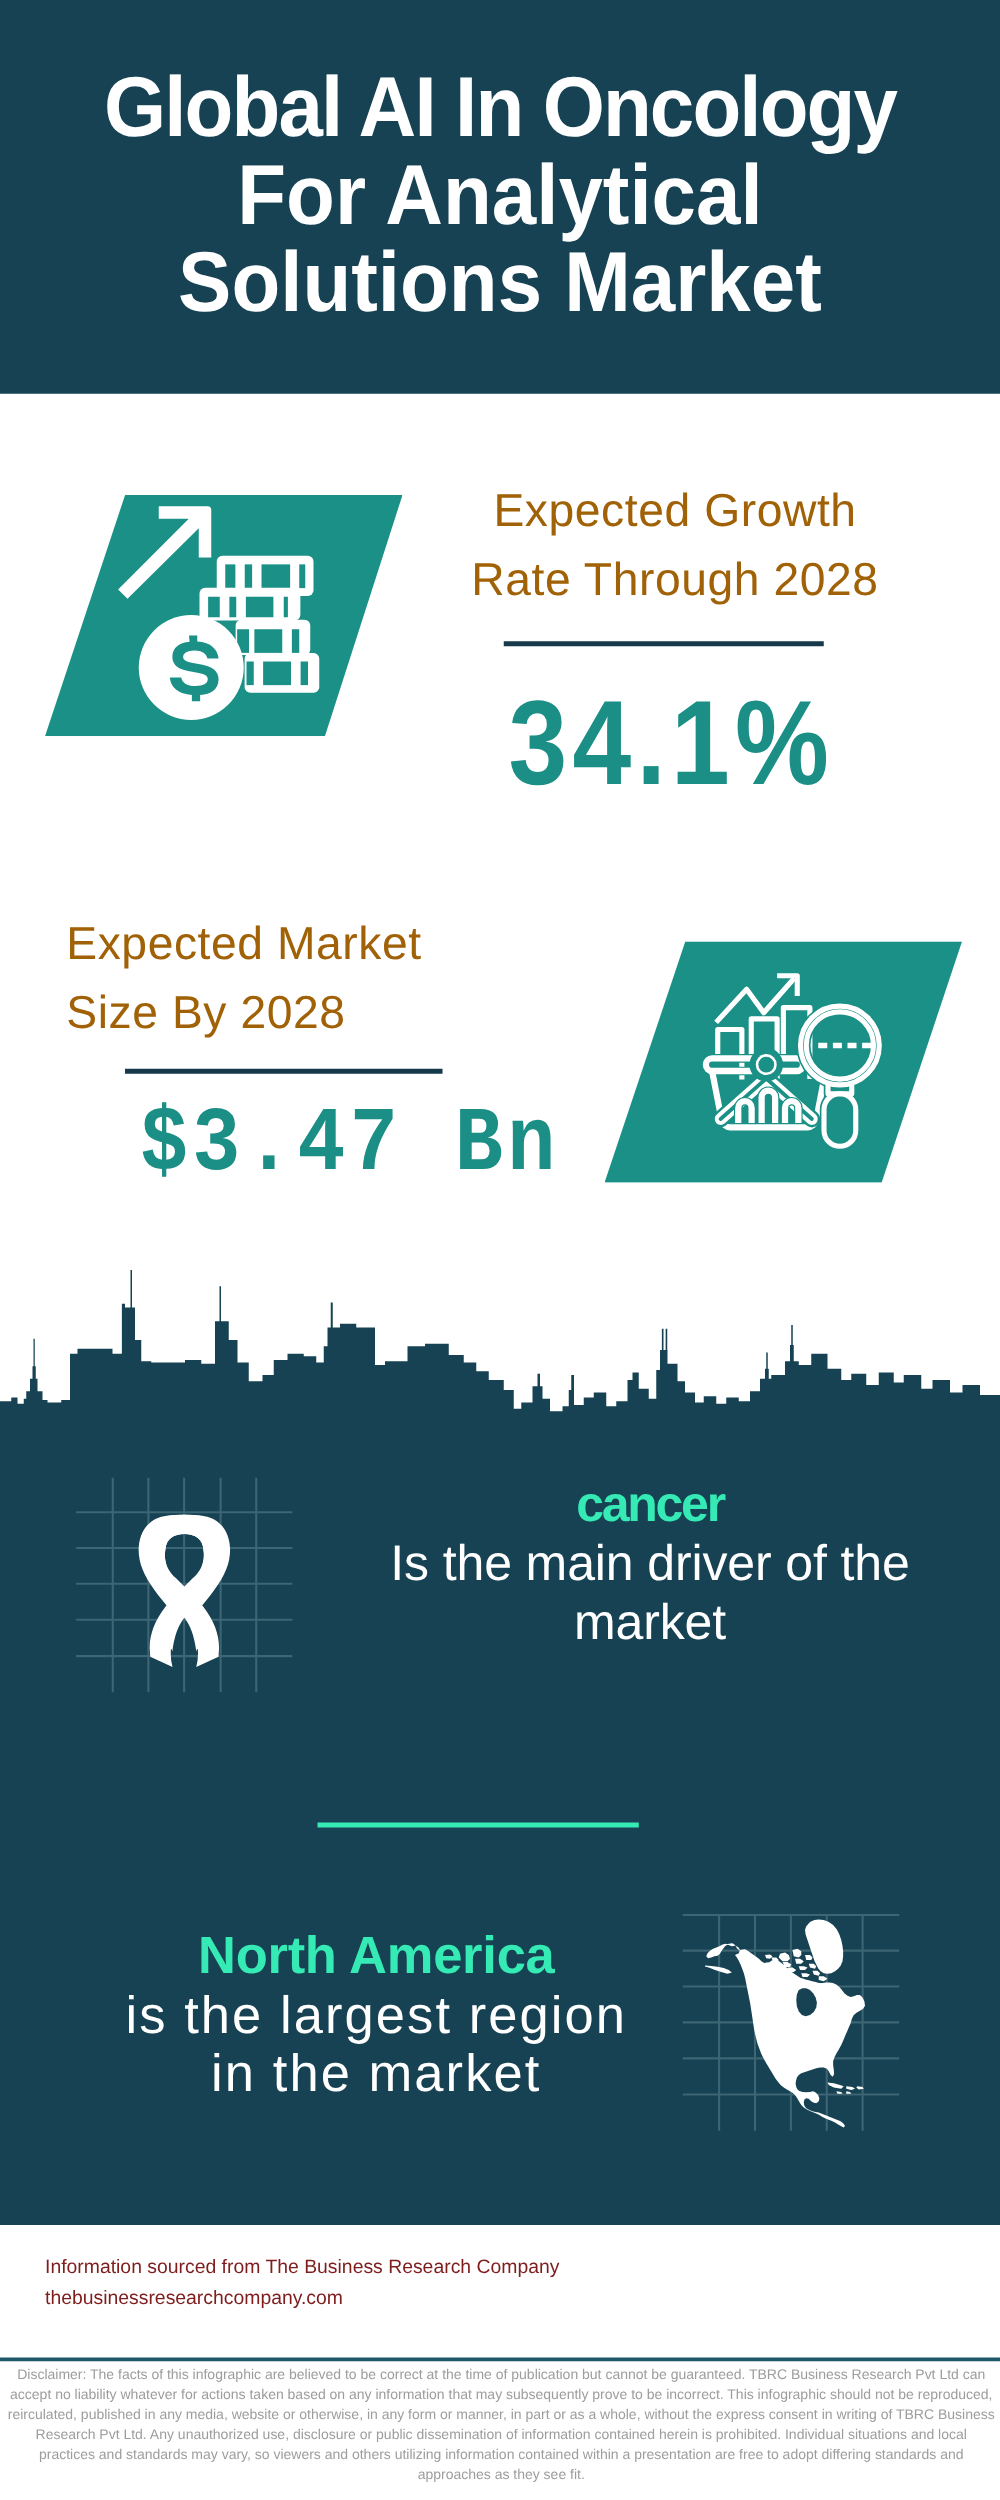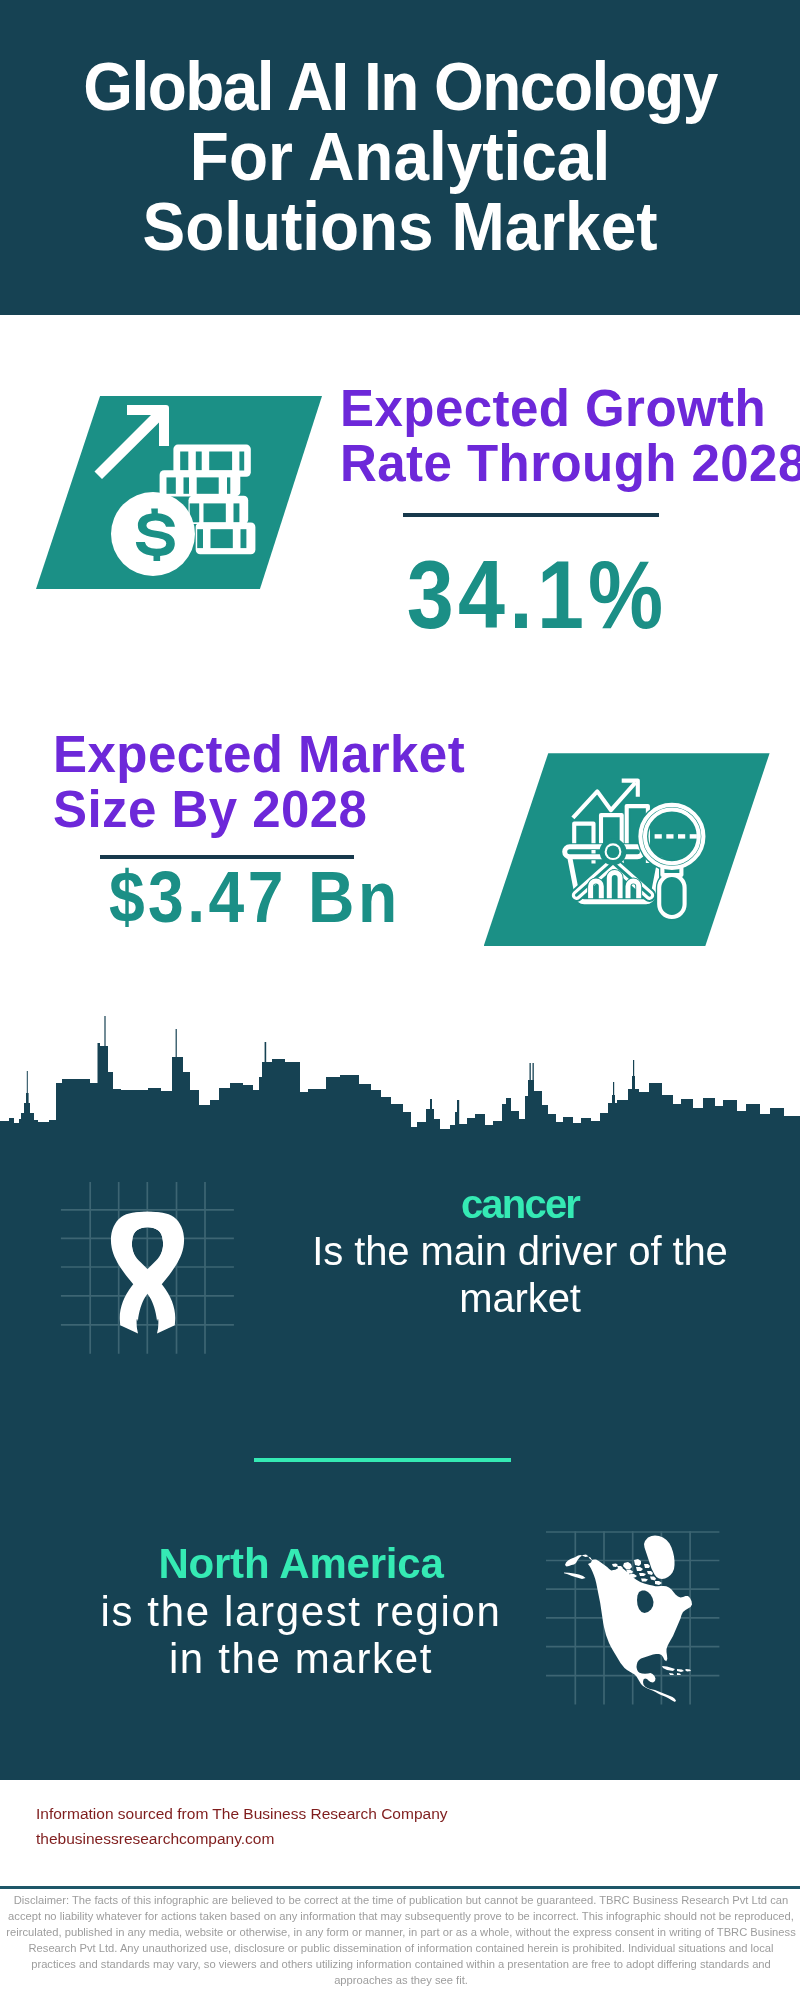--- a/index.html
+++ b/index.html
@@ -14,25 +14,25 @@
        text-align:center;}
   .header-title>div{transform:scaleX(0.940);}
   .header-title>div:nth-child(1){letter-spacing:-1.6px;}
 
   
   .stat1-icon{position:absolute;left:36px;top:396px;width:286px;height:193px;}
   .icon-svg{position:absolute;left:0;top:0;}
   .para{width:100%;height:100%;background:#1B9086;
         clip-path:polygon(22.4% 0,100% 0,78.3% 100%,0 100%);}
   .stat1-text{position:absolute;left:340px;top:381px;width:400px;text-align:center;}
-  .stat-head{font-size:51px;font-weight:bold;color:#6d28d9;line-height:55.2px;letter-spacing:0.45px;white-space:nowrap;}
+  .stat-head{font-size:37px;font-weight:normal;color:#a16207;line-height:55.2px;letter-spacing:0.45px;white-space:nowrap;}
   .rule1{position:absolute;left:402.7px;top:513px;width:256px;height:4px;background:#17394C;}
   .rule2{position:absolute;left:100.3px;top:855px;width:254px;height:4px;background:#17394C;}
   .val1{position:absolute;left:388.8px;top:539.5px;}
-  .val2{position:absolute;left:88.7px;top:855px;}
+  .val2{position:absolute;left:88.7px;top:874px;font-family:Liberation Mono, monospace;}
   .stat-val{font-weight:bold;color:#1B8F86;white-space:nowrap;}
   .stat-val span{display:inline-block;transform:scaleX(0.88);}
   .val-pct{font-size:96px;letter-spacing:4.8px;}
   .val-bn{font-size:73px;letter-spacing:3.9px;}
 
   .stat2-text{position:absolute;left:53px;top:727px;width:400px;text-align:left;}
   .stat2-icon{position:absolute;left:483.6px;top:753.2px;width:286px;height:193px;}
   .para2{clip-path:polygon(22.6% 0,100% 0,77.5% 100%,0 100%) !important;}
 
   

